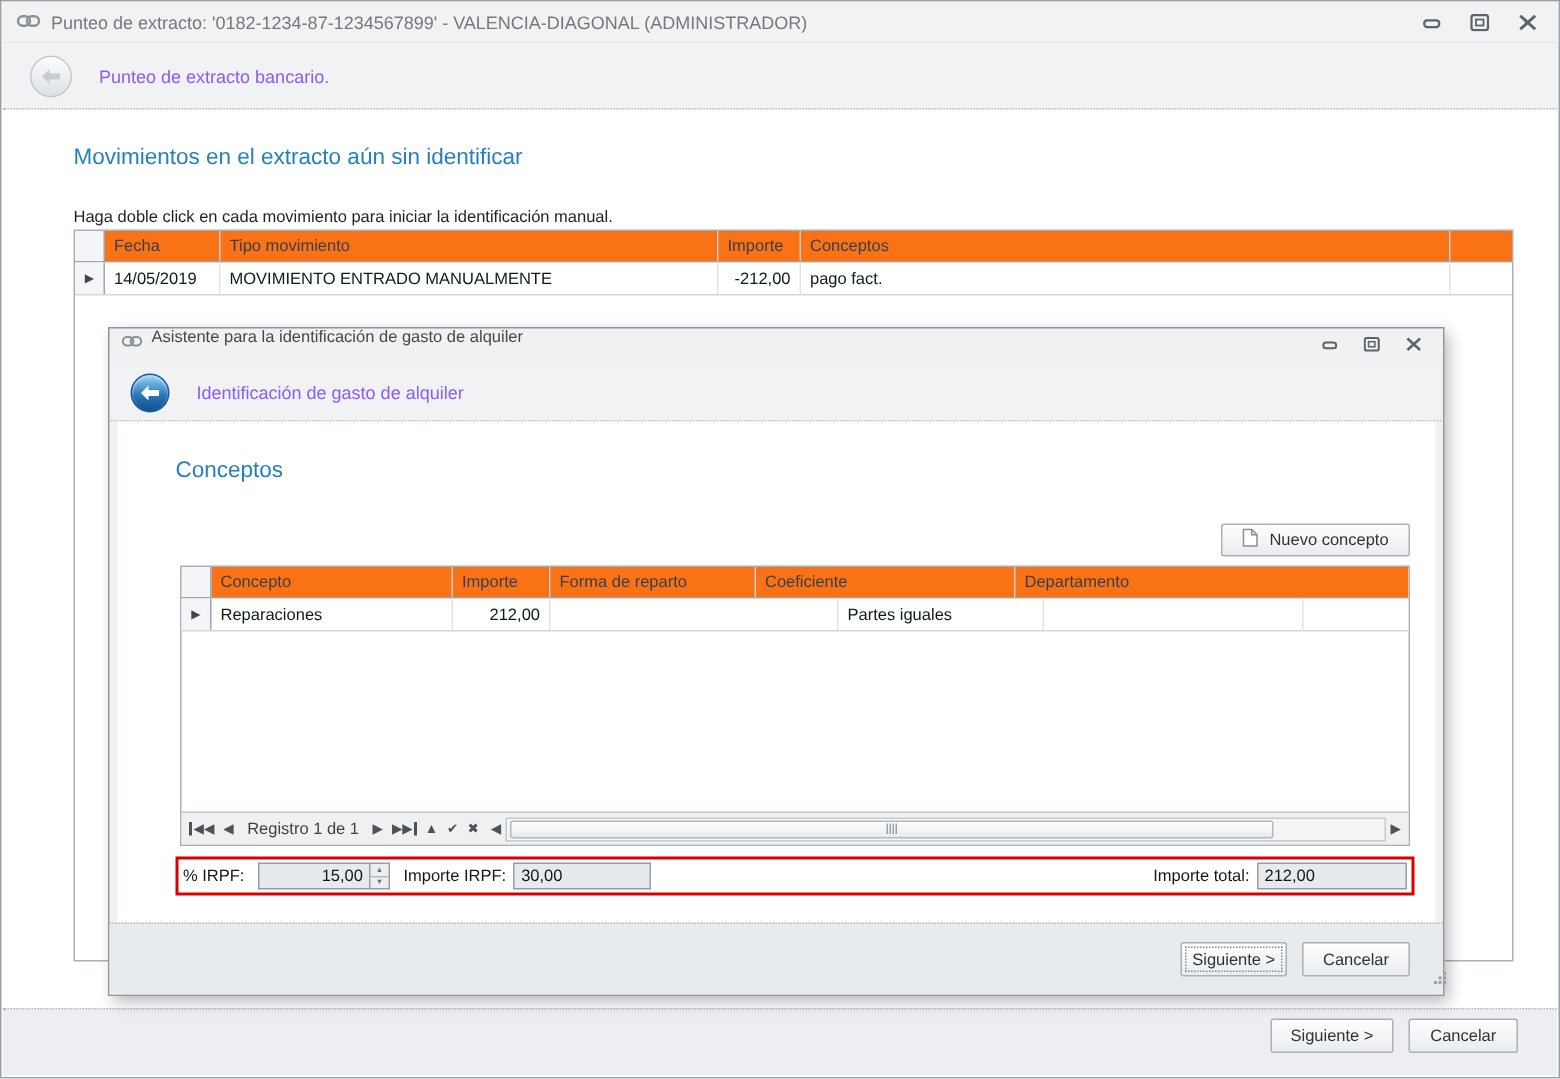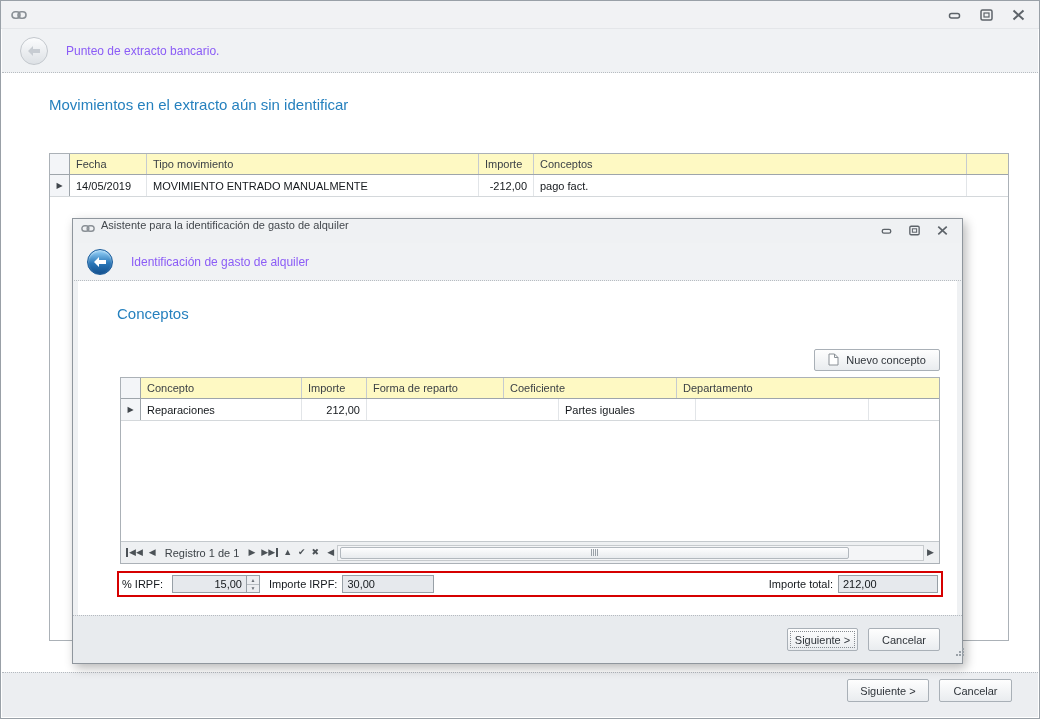--- a/index.html
+++ b/index.html
@@ -22,21 +22,21 @@
   .back-gray{background:linear-gradient(#fbfcfd,#dde1e5);border:1px solid #c3c8cd;}
   .back-blue{width:26px;height:26px;background:linear-gradient(#85c4ef 10%,#2a77b8 55%,#124f8d);border:1px solid #1a5globals;border:1px solid #1a5c9b;box-shadow:inset 0 1px 2px rgba(255,255,255,.6);}
   .header-label{font-size:12px;color:#8b5cf6;margin-left:18px;}
 
   .sec-title{position:absolute;font-size:15px;color:#2580be;}
   .main-sec-title{left:48px;top:95px;}
   .instruction{position:absolute;left:48px;top:138px;font-size:11px;color:#1d2125;}
 
   .grid{position:absolute;background:#fff;border:1px solid #abb1b7;overflow:hidden;font-size:11px;}
   .outer-grid{left:48px;top:152px;width:960px;height:488px;}
-  .grid-head{display:flex;height:21px;background:#fef9c3;border-bottom:1px solid #9ea5ab;color:#3a3f45;}
+  .grid-head{display:flex;height:21px;background:#f97316;border-bottom:1px solid #9ea5ab;color:#3a3f45;}
   .grid-head .cell{border-right:1px solid #c6cbd0;display:flex;align-items:center;padding-left:6px;white-space:nowrap;overflow:hidden;flex:0 0 auto;}
   .grid-row{display:flex;height:22px;background:#fff;border-bottom:1px solid #d4d8db;color:#14181c;}
   .grid-row .cell{border-right:1px solid #e2e5e8;display:flex;align-items:center;padding-left:6px;white-space:nowrap;overflow:hidden;flex:0 0 auto;}
   .cell.sel{background:#f3f5f8;border-right:1px solid #9ea5ab;justify-content:center;padding-left:0;}
   .cell.num{justify-content:flex-end;padding-right:6px;padding-left:0;}
   .cell.flex1{flex:1 1 auto;border-right:none;}
   .row-arrow{font-size:8px;color:#40464c;}
 
   .bottombar{position:absolute;left:1px;right:1px;bottom:1px;top:671px;background:#ecEEF1;background:#eceef1;border-top:1px dotted #b5bac0;}
   .btn{position:absolute;height:23px;background:linear-gradient(#fefefe,#e9ecef);border:1px solid #a9b0b7;
@@ -89,20 +89,21 @@
 
   <div class="titlebar">
     <span>
       <svg width="16" height="10" viewBox="0 0 16 10">
           <g fill="none" stroke="#8a9096" stroke-width="1.6">
             <rect x="1" y="1.8" width="8" height="6.4" rx="3.2"></rect>
             <rect x="7" y="1.8" width="8" height="6.4" rx="3.2"></rect>
           </g>
         </svg>
     </span>
+    <span class="title-text">Punteo de extracto: '0182-1234-87-1234567899' - VALENCIA-DIAGONAL (ADMINISTRADOR)</span>
     <div class="win-controls">
       <span>
           <svg width="13" height="11" viewBox="0 0 13 11">
             <rect x="1.5" y="3.5" width="10" height="4.5" rx="2" fill="none" stroke="#5d6369" stroke-width="1.5"></rect>
           </svg>
         </span>
       <span>
           <svg width="13" height="12" viewBox="0 0 13 12">
             <rect x="1" y="1" width="11" height="10" rx="1.5" fill="none" stroke="#5d6369" stroke-width="1.5"></rect>
             <rect x="4" y="4" width="5" height="4" fill="none" stroke="#5d6369" stroke-width="1.2"></rect>
@@ -119,20 +120,21 @@
   <div class="header-band main-header">
     <div class="back-circle back-gray">
       <svg width="12" height="10" viewBox="0 0 12 10">
           <path d="M5 0 L5 3 H12 V7 H5 V10 L0 5 Z" fill="#c7ccd2"></path>
         </svg>
     </div>
     <span class="header-label">Punteo de extracto bancario.</span>
   </div>
 
   <div class="sec-title main-sec-title">Movimientos en el extracto aún sin identificar</div>
+  <div class="instruction">Haga doble click en cada movimiento para iniciar la identificación manual.</div>
 
   <div class="grid outer-grid">
     <div class="grid-head">
       <div class="cell sel" style="width:20px"></div>
       <div class="cell" style="width:77px">Fecha</div>
       <div class="cell" style="width:332px">Tipo movimiento</div>
       <div class="cell" style="width:55px">Importe</div>
       <div class="cell" style="width:433px">Conceptos</div>
       <div class="cell flex1"></div>
     </div>

